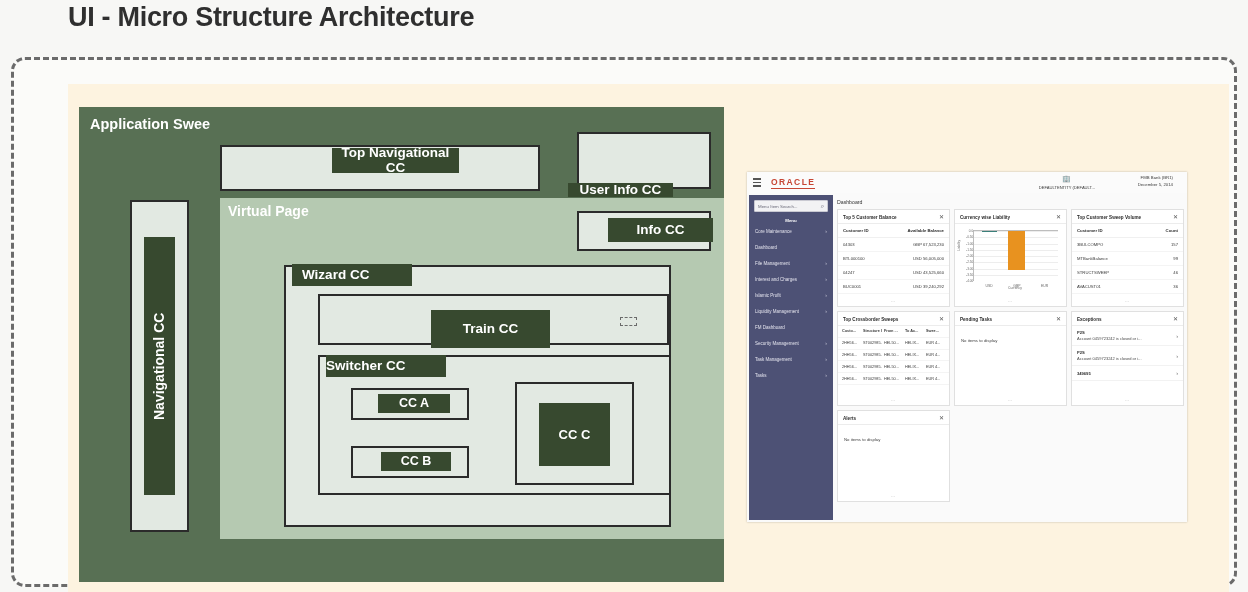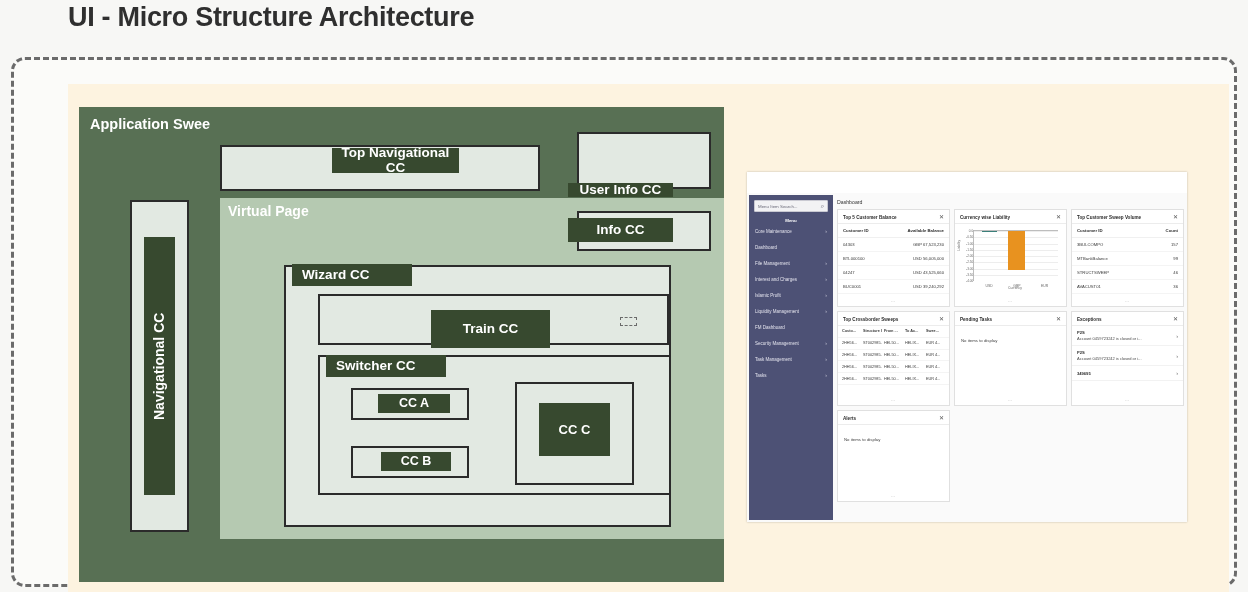--- a/index.html
+++ b/index.html
@@ -62,21 +62,21 @@
     position:absolute;left:220px;top:198px;
     width:504px;height:341px;
     background:#b5c9b1;border:none;
   }
   .vp-label{
     position:absolute;left:8px;top:5px;
     color:#ffffff;font-size:14px;font-weight:bold;
   }
   
   .infocc-box{left:577px;top:211px;width:134px;height:40px;}
-  .infocc-tag{position:absolute;left:568px;top:218px;width:105px;height:24px;}
+  .infocc-tag{position:absolute;left:608px;top:218px;width:105px;height:24px;}
   
   .navcc-box{left:130px;top:200px;width:59px;height:332px;}
   .navcc-tag{
     position:absolute;left:144px;top:237px;width:31px;height:258px;
     writing-mode:vertical-rl;transform:rotate(180deg);
     font-size:14px;
   }
   
   .wizard-box{left:284px;top:265px;width:387px;height:262px;}
   .wizard-tag{position:absolute;left:292px;top:264px;width:120px;height:22px;
@@ -84,27 +84,27 @@
   
   .train-box{left:318px;top:294px;width:351px;height:51px;}
   .train-tag{position:absolute;left:431px;top:310px;width:119px;height:38px;}
   .dash-mini{
     position:absolute;left:620px;top:317px;width:17px;height:9px;
     border:1.5px dashed #6b6b6b;box-sizing:border-box;
   }
   
   .switcher-box{left:318px;top:355px;width:353px;height:140px;}
   .switcher-tag{position:absolute;left:326px;top:355px;width:120px;height:22px;
-                justify-content:flex-start;padding-left:10px;font-size:13.5px;}
+                justify-content:flex-start;font-size:13.5px;}
   .cca-box{left:351px;top:388px;width:118px;height:32px;}
   .cca-tag{position:absolute;left:378px;top:394px;width:72px;height:19px;font-size:12.5px;}
   .ccb-box{left:351px;top:446px;width:118px;height:32px;}
   .ccb-tag{position:absolute;left:381px;top:452px;width:70px;height:19px;font-size:12.5px;}
   .ccc-box{left:515px;top:382px;width:119px;height:103px;}
-  .ccc-tag{position:absolute;left:539px;top:403px;width:71px;height:53px;font-size:13px;}
+  .ccc-tag{position:absolute;left:539px;top:403px;width:71px;height:63px;font-size:13px;}
 
   
   .oracle{
     position:absolute;left:747px;top:172px;width:440px;height:350px;
     background:#ffffff;overflow:hidden;
     box-shadow:0 0 2px rgba(0,0,0,.25);
   }
   .o-topbar{
     position:absolute;left:0;top:0;width:440px;height:21px;
     background:#fbfbfb;border-bottom:1px solid #e3e3e3;
@@ -247,20 +247,36 @@
 <div class="tag cca-tag">CC A</div>
 
 <div class="lbox ccb-box"></div>
 <div class="tag ccb-tag">CC B</div>
 
 <div class="lbox ccc-box"></div>
 <div class="tag ccc-tag">CC C</div>
 
 <div class="oracle">
 
+  <div class="o-topbar">
+    <div class="o-ham">
+        <i></i>
+        <i></i>
+        <i></i>
+      </div>
+    <div class="o-logo">ORACLE</div>
+    <div class="o-entity">
+      <span class="ico">🏢</span>
+      <span>DEFAULTENTITY (DEFAULT...</span>
+    </div>
+    <div class="o-branch">
+      <div>FMB Bank (BR1)</div>
+      <div>December 5, 2014</div>
+    </div>
+  </div>
 
   <div class="o-body">
 
     <div class="o-sidebar">
       <div class="o-search">
         <span>Menu Item Search...</span>
         <span class="mag">⌕</span>
       </div>
       <div class="o-menu-hd">Menu</div>
       <div>

